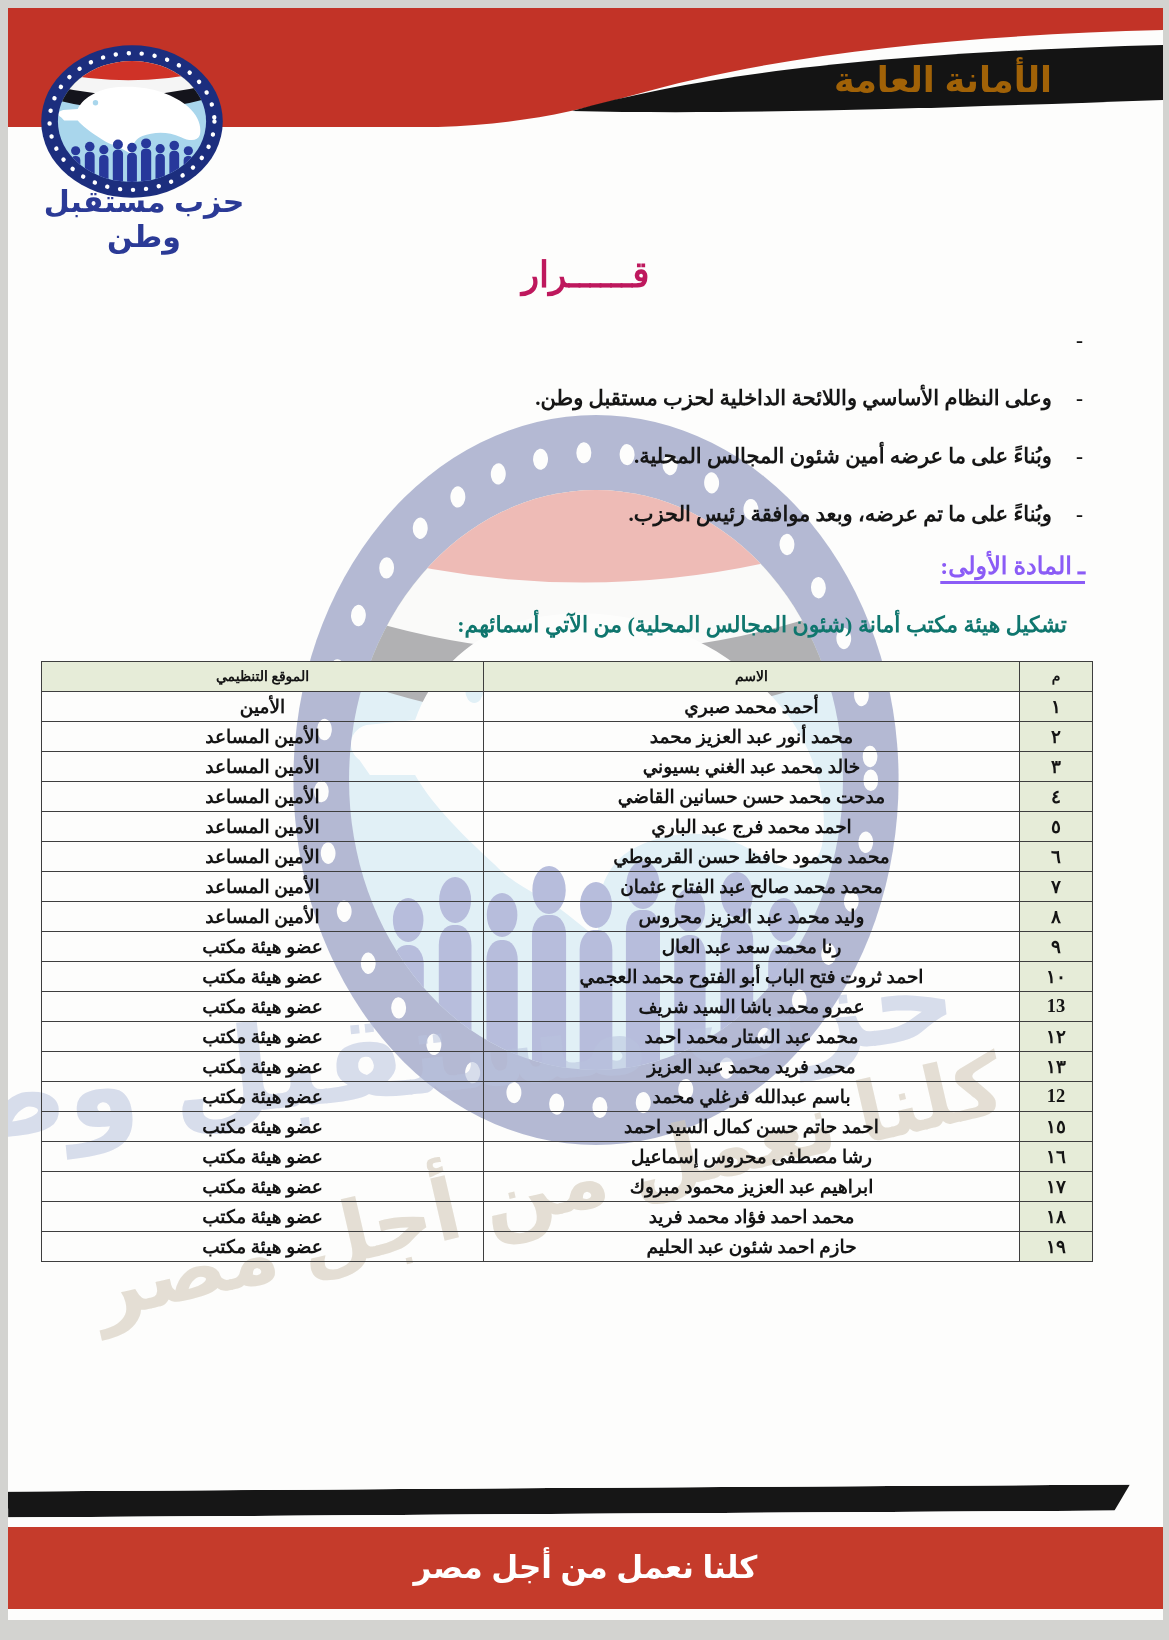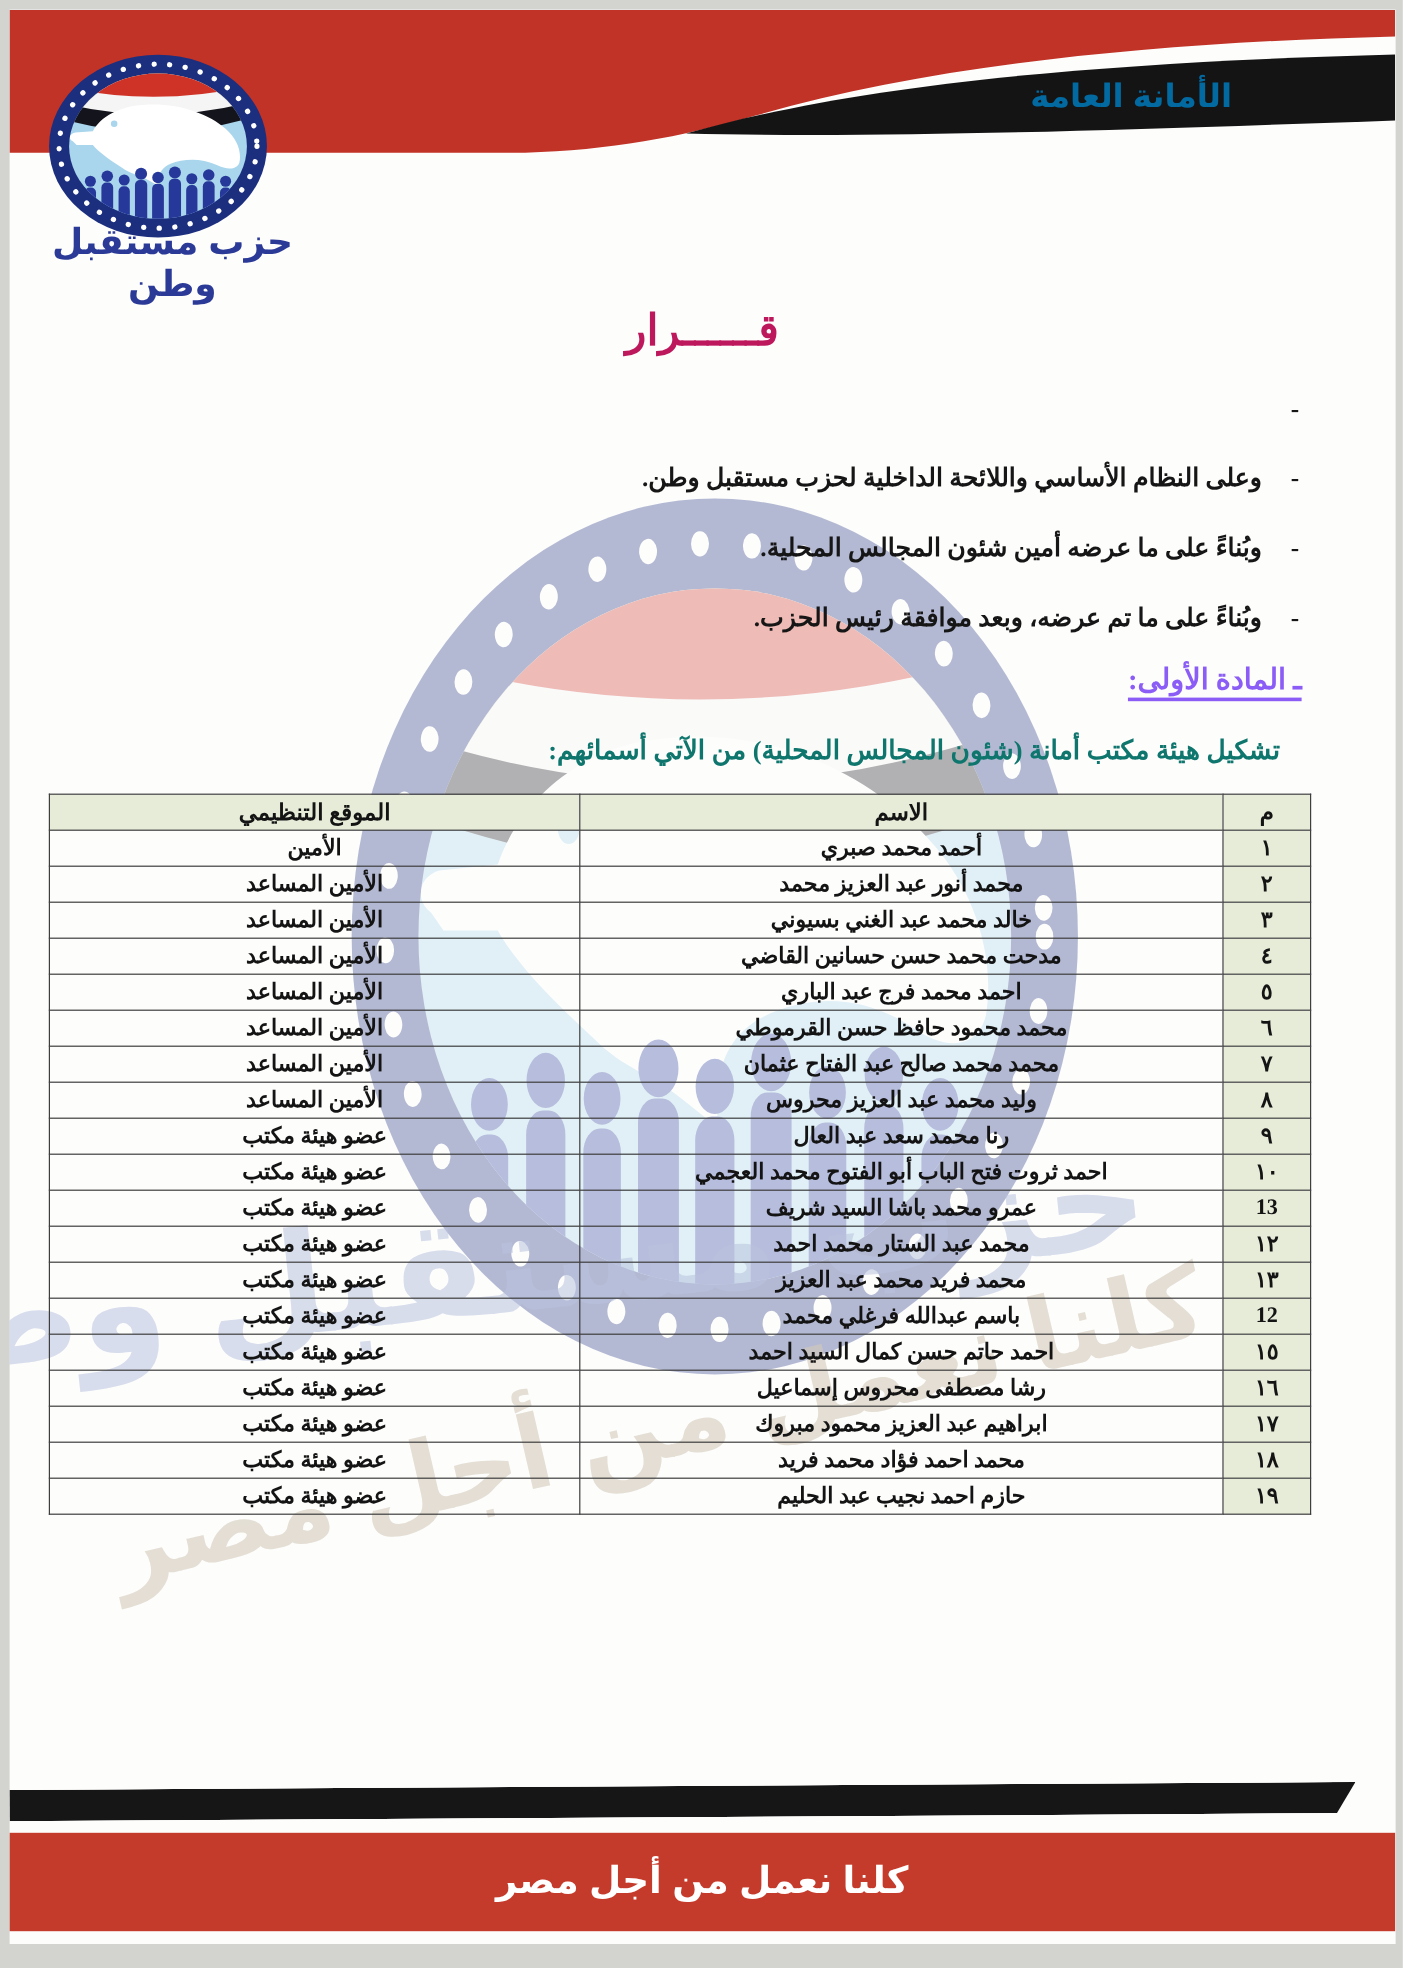--- a/index.html
+++ b/index.html
@@ -10,21 +10,21 @@
     direction:rtl;
   }
   .page{
     position:absolute;left:8px;right:6px;top:8px;height:1612px;
     background:#fdfdfc;overflow:hidden;
   }
   
   .header-svg{position:absolute;top:0;left:0;width:100%;height:125px;display:block;}
   .band-title{
     position:absolute;top:52px;right:70px;width:300px;height:40px;
-    color:#0369a1;font-size:27px;font-weight:700;text-align:center;line-height:40px;
+    color:#a16207;font-size:35px;font-weight:700;text-align:center;line-height:40px;
     font-family:"Liberation Sans","DejaVu Sans",sans-serif;letter-spacing:.5px;
   }
   .logo{position:absolute;top:32px;left:28px;width:192px;height:163px;}
   .party-name{
     position:absolute;top:176px;left:14px;width:244px;
     color:#2b3a96;font-size:30px;font-weight:900;text-align:center;
     font-family:"Liberation Sans","DejaVu Sans",sans-serif;
   }
   
   .wm{position:absolute;z-index:0;pointer-events:none;}
@@ -65,21 +65,21 @@
   
   table.members{
     position:absolute;top:653px;right:70px;width:1024px;
     border-collapse:collapse;table-layout:fixed;
     font-size:18.5px;font-weight:700;color:#141414;
   }
   table.members th,table.members td{
     border:1.6px solid #3e3e3e;height:29px;padding:0 4px;
     text-align:center;vertical-align:middle;overflow:hidden;white-space:nowrap;
   }
-  table.members th{background:#e6ecd8;font-size:19px;}
+  table.members th{background:#e6ecd8;font-size:14px;}
   table.members td{background:transparent;}
   table.members td.col-no{background:#e6ecd8;}
   .col-no{width:64px;}
   .col-name{width:527px;}
   .col-position{width:433px;}
   
   .footer-black-bar{
     position:absolute;top:1480px;left:0;width:1122px;height:26px;
     background:#161616;transform:rotate(-.35deg);
     clip-path:polygon(0 0,100% 0,98.6% 100%,0 100%);
@@ -278,21 +278,21 @@
             <td class="col-name">ابراهيم عبد العزيز محمود مبروك</td>
             <td class="col-position">عضو هيئة مكتب</td>
           </tr>
           <tr>
             <td class="col-no">١٨</td>
             <td class="col-name">محمد احمد فؤاد محمد فريد</td>
             <td class="col-position">عضو هيئة مكتب</td>
           </tr>
           <tr>
             <td class="col-no">١٩</td>
-            <td class="col-name">حازم احمد نجيب عبد الحليم</td>
+            <td class="col-name">حازم احمد شئون عبد الحليم</td>
             <td class="col-position">عضو هيئة مكتب</td>
           </tr>
         </tbody>
     </table>
 
     <div class="footer-black-bar"></div>
     <div class="footer-red-band">
       <div class="footer-slogan">كلنا نعمل من أجل مصر</div>
     </div>
 

